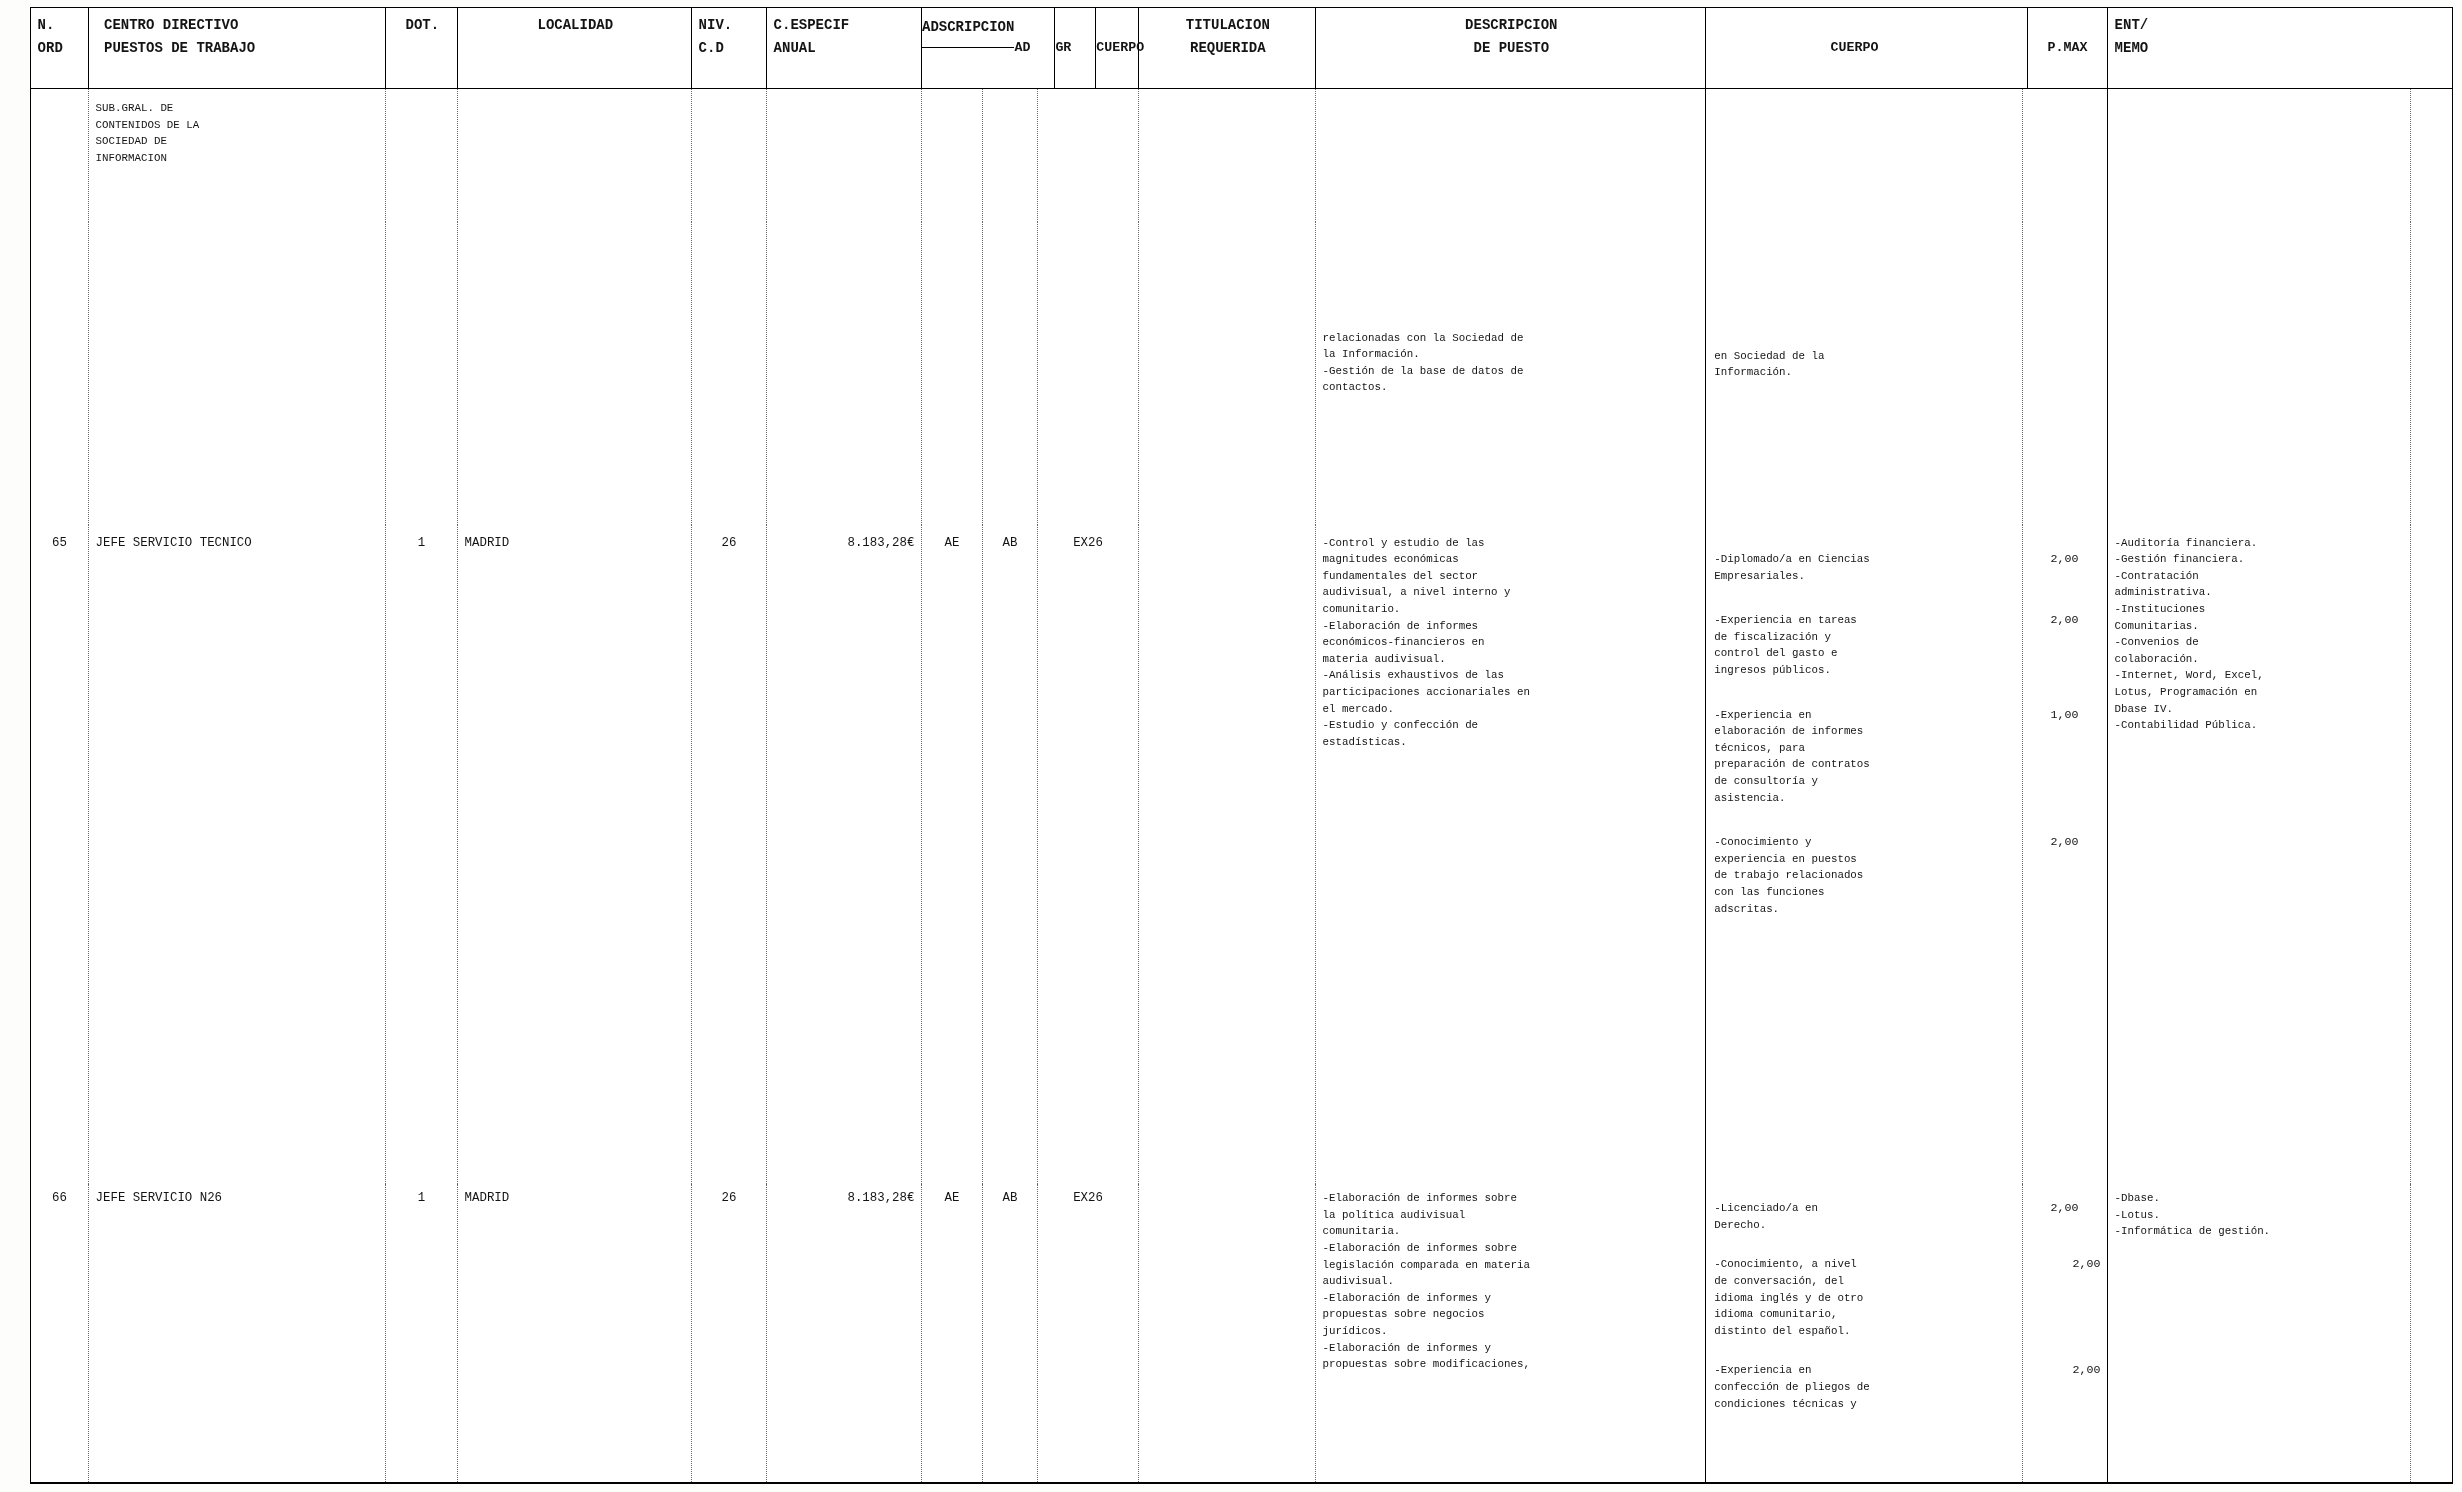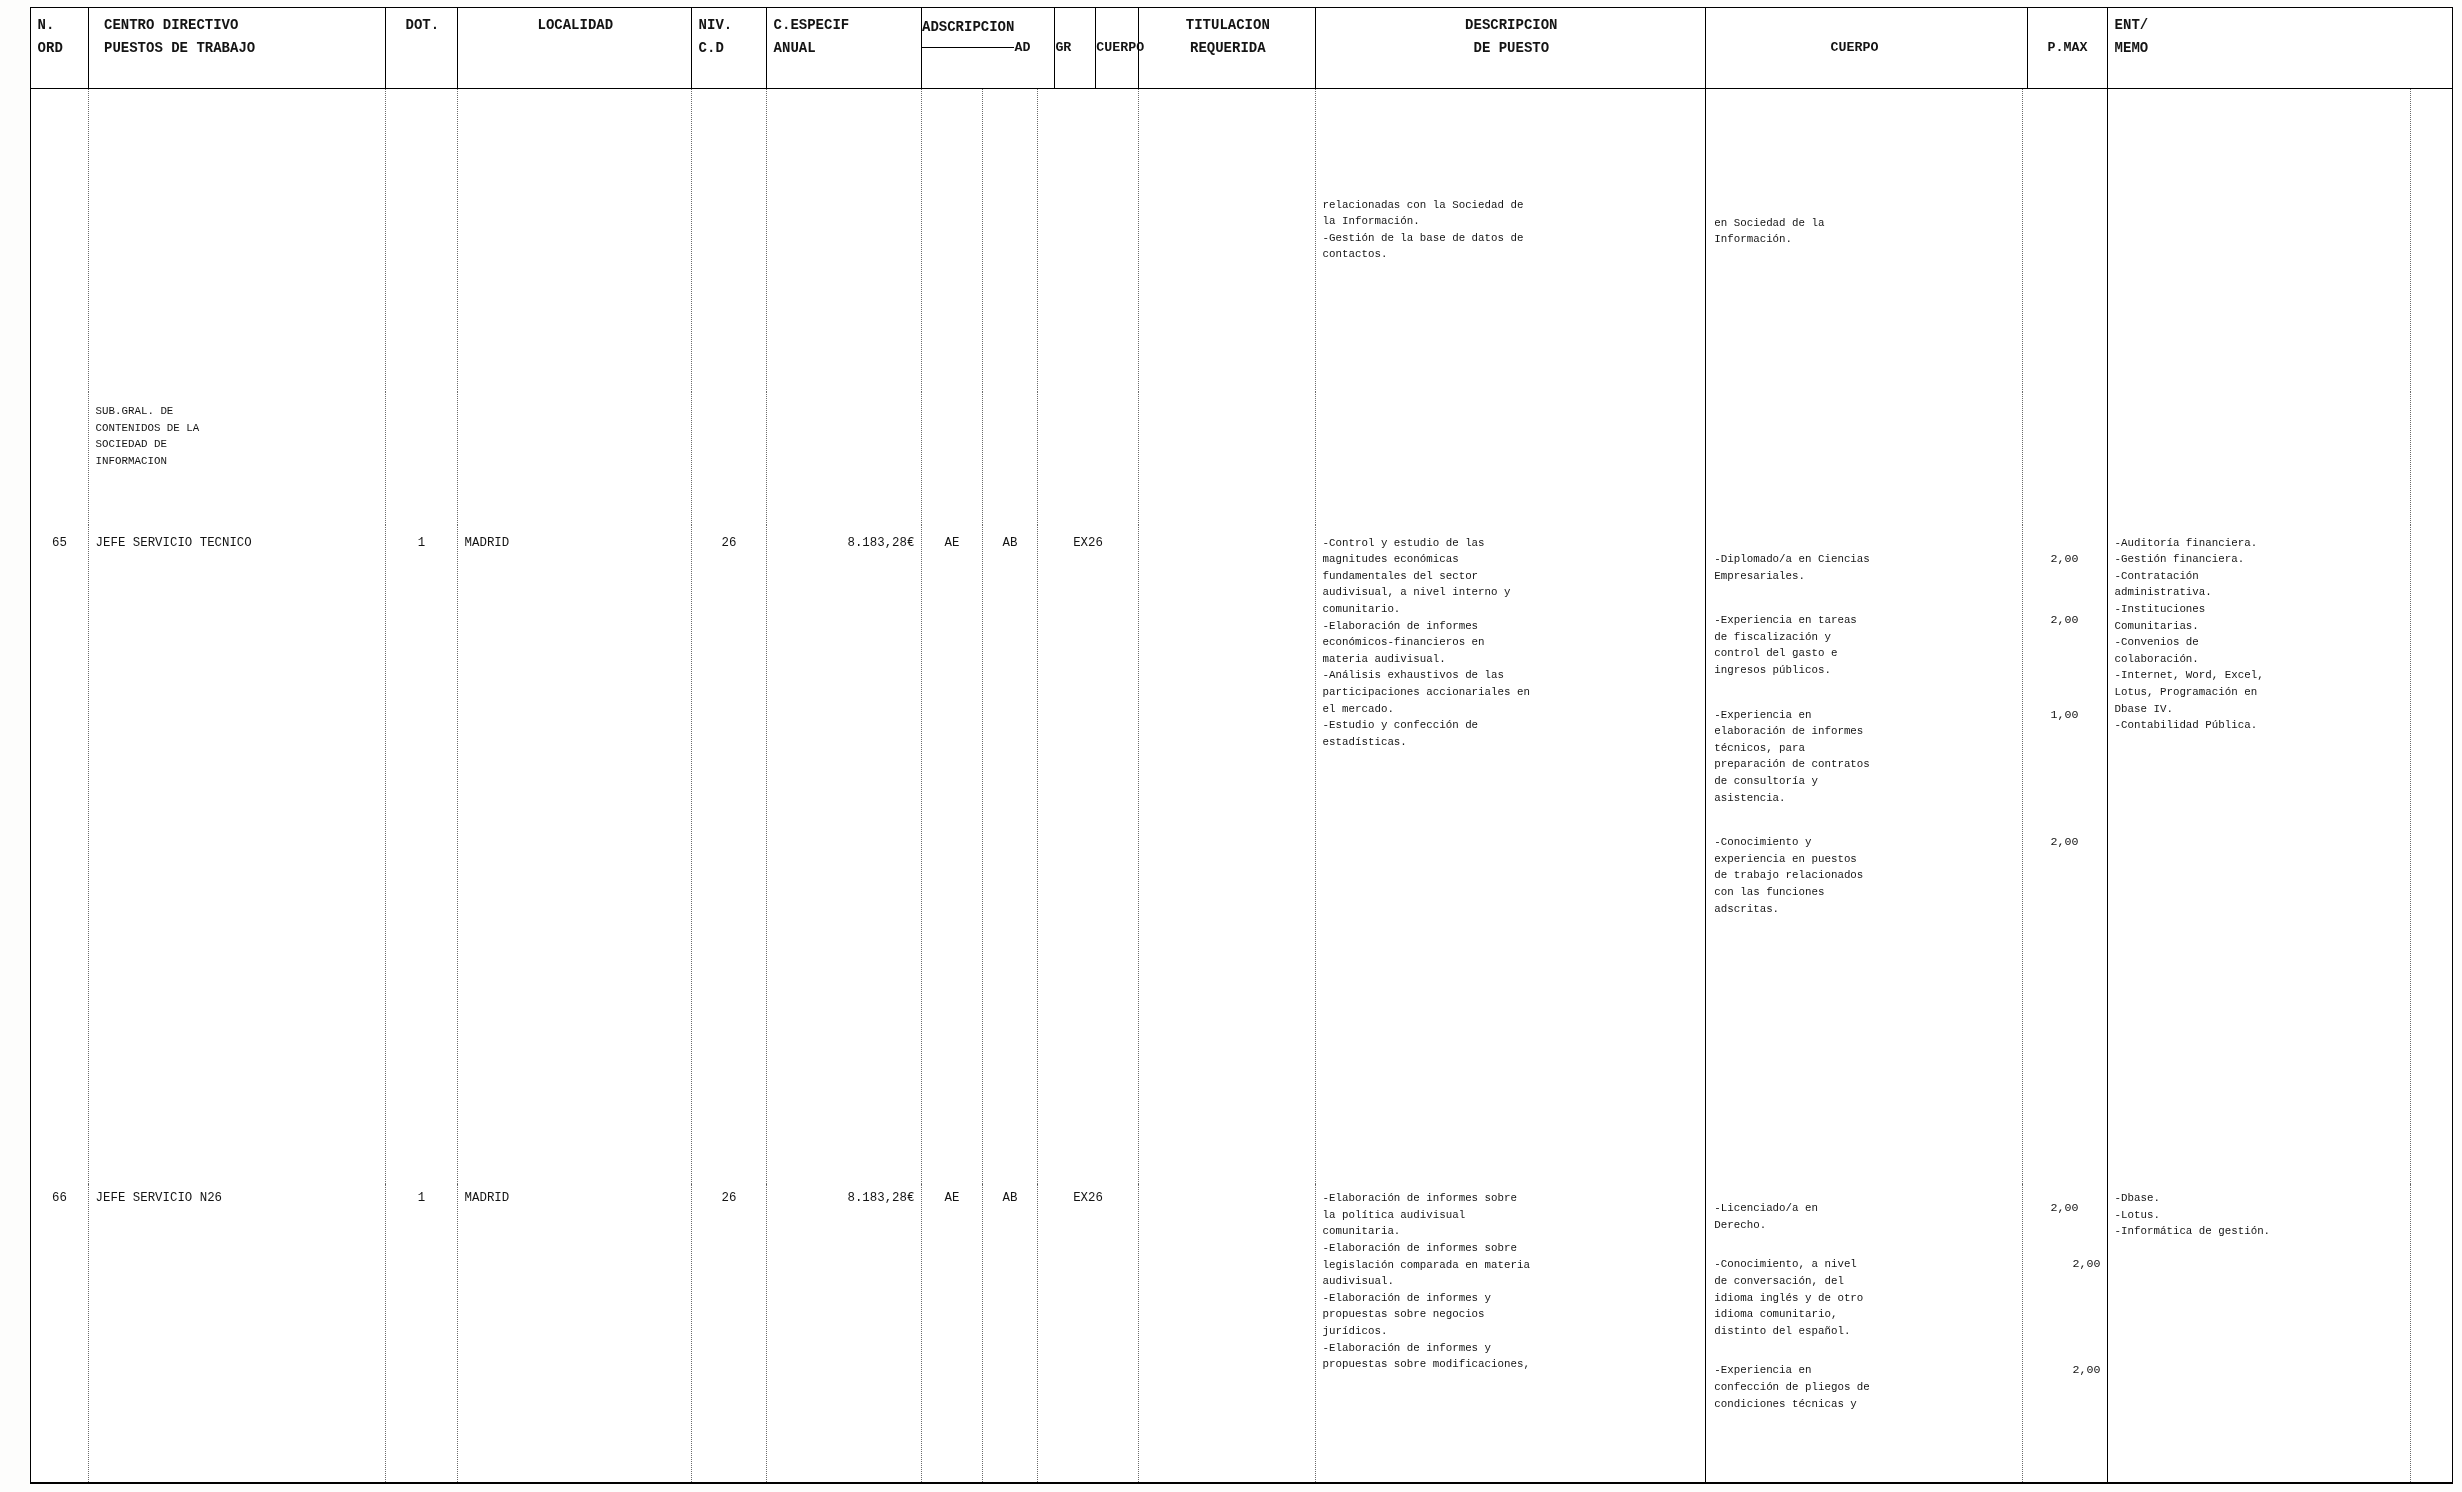--- a/index.html
+++ b/index.html
@@ -144,20 +144,40 @@
           <div class="sub-th">P.MAX</div>
         </div>
       </div>
 
       <div class="th">ENT/
 MEMO</div>
     </div>
 
     <div class="tbody">
 
+      <div class="row row-section">
+        <div class="cell first"></div>
+        <div class="cell detail">SUB.GRAL. DE
+CONTENIDOS DE LA
+SOCIEDAD DE
+INFORMACION</div>
+        <div class="cell"></div>
+        <div class="cell"></div>
+        <div class="cell"></div>
+        <div class="cell"></div>
+        <div class="cell"></div>
+        <div class="cell"></div>
+        <div class="cell"></div>
+        <div class="cell"></div>
+        <div class="cell"></div>
+        <div class="merit-cell"></div>
+        <div class="cell formacion-cell"></div>
+        <div class="cell"></div>
+      </div>
+
       <div class="row row-cont">
         <div class="cell first"></div>
         <div class="cell"></div>
         <div class="cell"></div>
         <div class="cell"></div>
         <div class="cell"></div>
         <div class="cell"></div>
         <div class="cell"></div>
         <div class="cell"></div>
         <div class="cell"></div>
@@ -168,40 +188,20 @@
 contactos.</div>
         <div class="merit-cell">
           <div class="merit-list">
             <div class="merit-item">
               <div class="merit-text">en Sociedad de la
 Información.</div>
               <div class="merit-pmax"></div>
             </div>
           </div>
         </div>
-        <div class="cell formacion-cell"></div>
-        <div class="cell"></div>
-      </div>
-
-      <div class="row row-section">
-        <div class="cell first"></div>
-        <div class="cell detail">SUB.GRAL. DE
-CONTENIDOS DE LA
-SOCIEDAD DE
-INFORMACION</div>
-        <div class="cell"></div>
-        <div class="cell"></div>
-        <div class="cell"></div>
-        <div class="cell"></div>
-        <div class="cell"></div>
-        <div class="cell"></div>
-        <div class="cell"></div>
-        <div class="cell"></div>
-        <div class="cell"></div>
-        <div class="merit-cell"></div>
         <div class="cell formacion-cell"></div>
         <div class="cell"></div>
       </div>
 
       <div class="row row-65">
         <div class="cell first main tc">65</div>
         <div class="cell main">JEFE SERVICIO TECNICO</div>
         <div class="cell main tc">1</div>
         <div class="cell main">MADRID</div>
         <div class="cell main tc">26</div>

